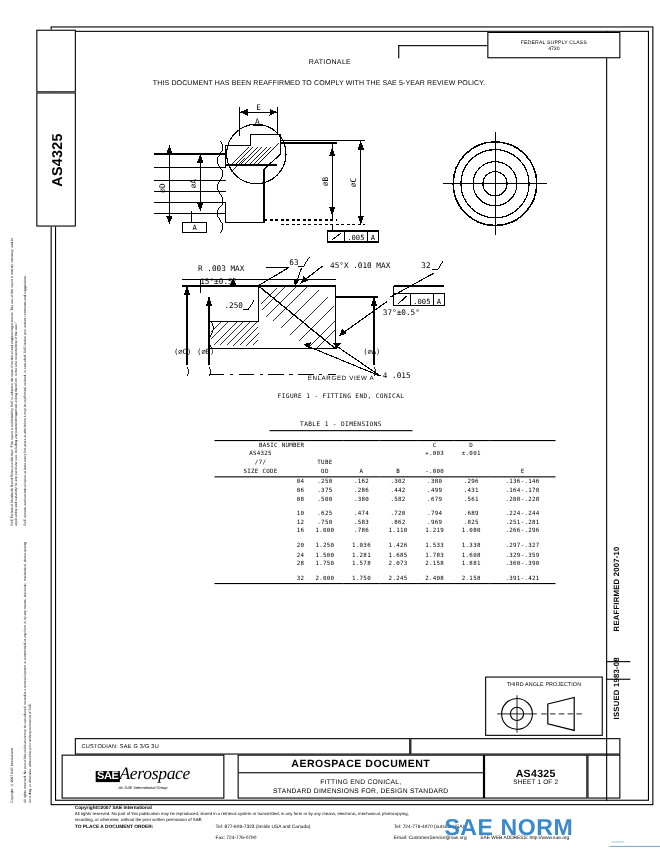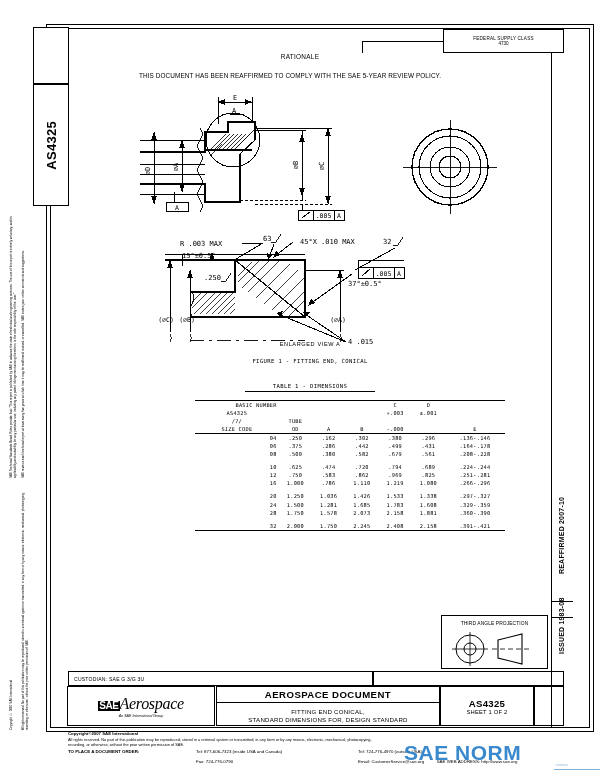--- a/index.html
+++ b/index.html
@@ -50,21 +50,21 @@
   .rule-top{border-top:1.3px solid #000;}
   .rule-bot{border-bottom:1.1px solid #000;}
   .gap-row td{height:5px;}
   
   #tap-box{left:441px;top:615px;width:107px;height:54px;border:1px solid #000;}
   #tap-title{font-size:4.9px;letter-spacing:.1px;}
   
   #tb-cust{left:68px;top:671px;width:305px;height:15px;border:1px solid #000;}
   #tb-cust-r{left:373px;top:671px;width:191px;height:15px;border:1px solid #000;}
   #tb-cust-t{font-size:5.1px;padding-left:5px;letter-spacing:.2px;}
-  #tb-logo{left:67px;top:686px;width:148px;height:40px;border:1px solid #000;}
+  #tb-logo{left:56px;top:686px;width:148px;height:40px;border:1px solid #000;}
   #tb-mid{left:216px;top:686px;width:224px;height:40px;border:1px solid #000;}
   #tb-num{left:440px;top:686px;width:94px;height:40px;border:1px solid #000;}
   #tb-rev{left:534px;top:686px;width:30px;height:40px;border:1px solid #000;}
   #tb-as-title{font-size:9.6px;font-weight:bold;letter-spacing:.45px;}
   #tb-as-sub1{font-size:6.1px;letter-spacing:.25px;}
   #tb-as-sub2{font-size:6.1px;letter-spacing:.25px;}
   #tb-docnum{font-size:9.6px;font-weight:bold;letter-spacing:.3px;}
   #tb-sheet{font-size:5.8px;letter-spacing:.2px;}
   .sae-logo-txt{font-family:"Liberation Serif",serif;font-style:italic;font-size:16px;letter-spacing:-.3px;}
   .sae-mark{display:inline-block;background:#000;color:#fff;font-family:"Liberation Sans",sans-serif;font-style:normal;font-weight:bold;font-size:10px;letter-spacing:-.4px;padding:0 1px;line-height:1.05;}

